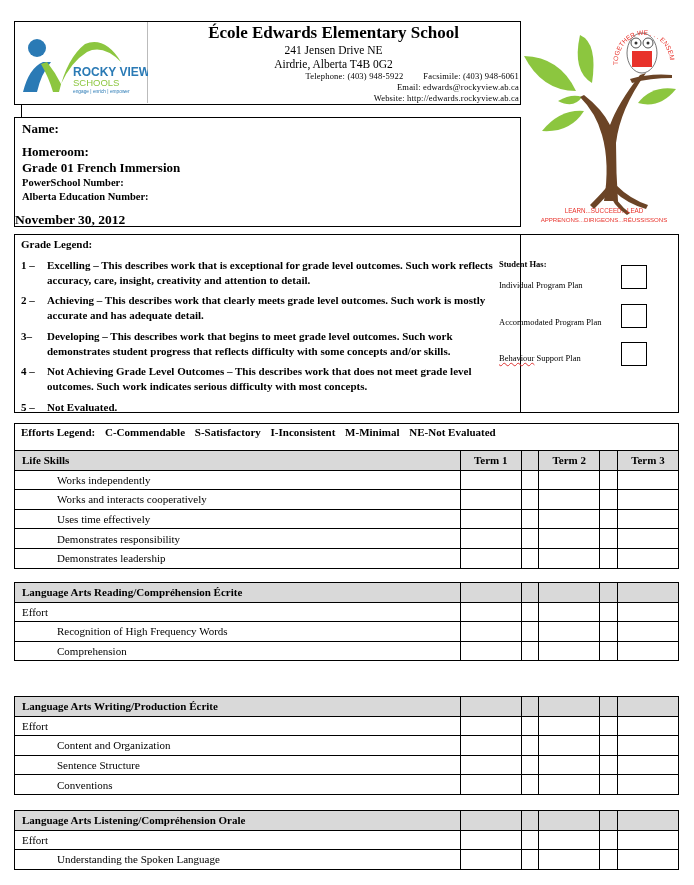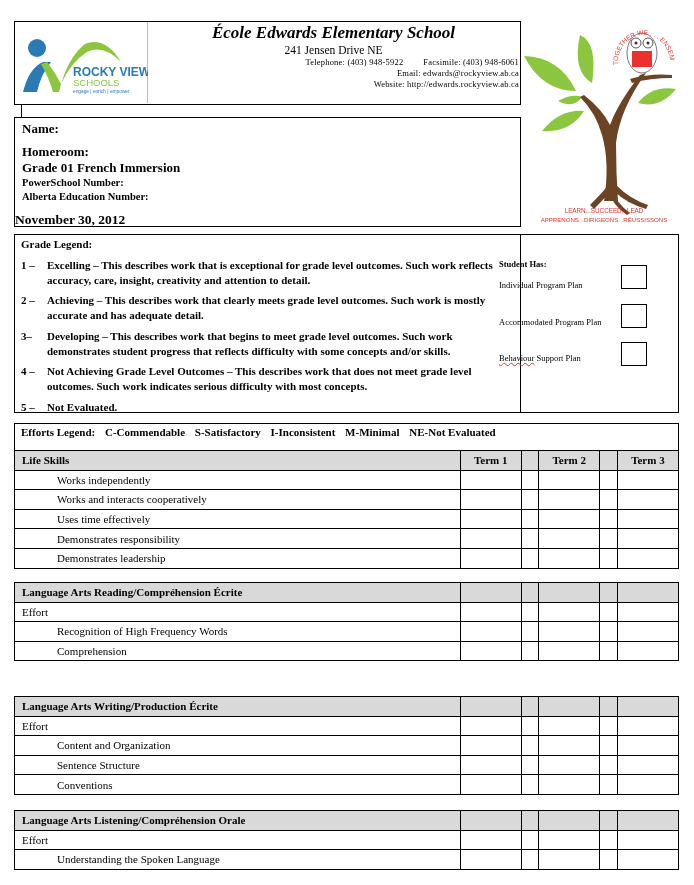--- a/index.html
+++ b/index.html
@@ -5,21 +5,21 @@
   * { box-sizing: border-box; margin: 0; padding: 0; }
   html, body { width: 694px; height: 885px; background: #ffffff; overflow: hidden; }
   body { position: relative; font-family: "Liberation Serif", "DejaVu Serif", serif; color: #000; }
 
   .abs { position: absolute; }
 
   
   #header-box { left: 14px; top: 21px; width: 507px; height: 84px; border: 1.5px solid #000; }
   #logo-cell { left: 0; top: 0; width: 133px; height: 81px; border-right: 1px solid #bbb; }
   #school-info { left: 133px; top: 0; width: 371px; height: 81px; text-align: center; }
-  .school-name { font-weight: bold; font-size: 17px; margin-top: 1px; line-height: 20px; font-style: italic; }
+  .school-name { font-weight: bold; font-size: 17px; margin-top: 1px; line-height: 20px; }
   .addr { font-size: 11.5px; line-height: 14px; }
   .contact { font-size: 8.5px; line-height: 11px; letter-spacing: 0.2px; text-align: right; }
   .contact-row span + span { margin-left: 20px; }
   #cursor-mark { left: 21px; top: 104px; width: 1px; height: 14px; background: #000; }
 
   
   #student-box { left: 14px; top: 117px; width: 507px; height: 110px; border: 1.5px solid #000; font-weight: bold; }
   #student-box .lbl-lg { position: absolute; left: 7px; font-size: 13px; }
   #student-box .lbl-sm { position: absolute; left: 7px; font-size: 10.5px; }
   #report-date { position: absolute; left: 0; width: 100%; top: 94px; text-align: left; font-size: 13.5px; }
@@ -66,20 +66,21 @@
       <path d="M8 70 Q14 46 28 40 L36 40 Q26 52 22 70 Z" fill="#2a7ab5"></path>
       <path d="M26 42 Q34 56 38 70 L44 70 Q52 36 70 22 Q90 14 106 40 Q88 22 72 30 Q56 40 46 62 Q40 50 32 40 Z" fill="#8cc63f"></path>
       <text x="58" y="54" font-family="Liberation Sans, sans-serif" font-weight="bold" font-size="12" fill="#2a7ab5">ROCKY VIEW</text>
       <text x="58" y="64" font-family="Liberation Sans, sans-serif" font-size="9.5" fill="#8cc63f">SCHOOLS</text>
       <text x="58" y="71" font-family="Liberation Sans, sans-serif" font-size="4.8" fill="#2a7ab5">engage | enrich | empower</text>
     </svg>
   </div>
   <div id="school-info" class="abs">
     <div class="school-name">École Edwards Elementary School</div>
     <div class="addr">241 Jensen Drive NE</div>
+    <div class="addr">Airdrie, Alberta  T4B 0G2</div>
     <div class="contact contact-row">
       <span>Telephone:  (403) 948-5922</span><span>Facsimile:  (403) 948-6061</span>
     </div>
     <div class="contact">Email:  edwards@rockyview.ab.ca</div>
     <div class="contact">Website:  http://edwards.rockyview.ab.ca</div>
   </div>
 </div>
 <div id="cursor-mark" class="abs"></div>
 
 <div id="tree-art" class="abs">

